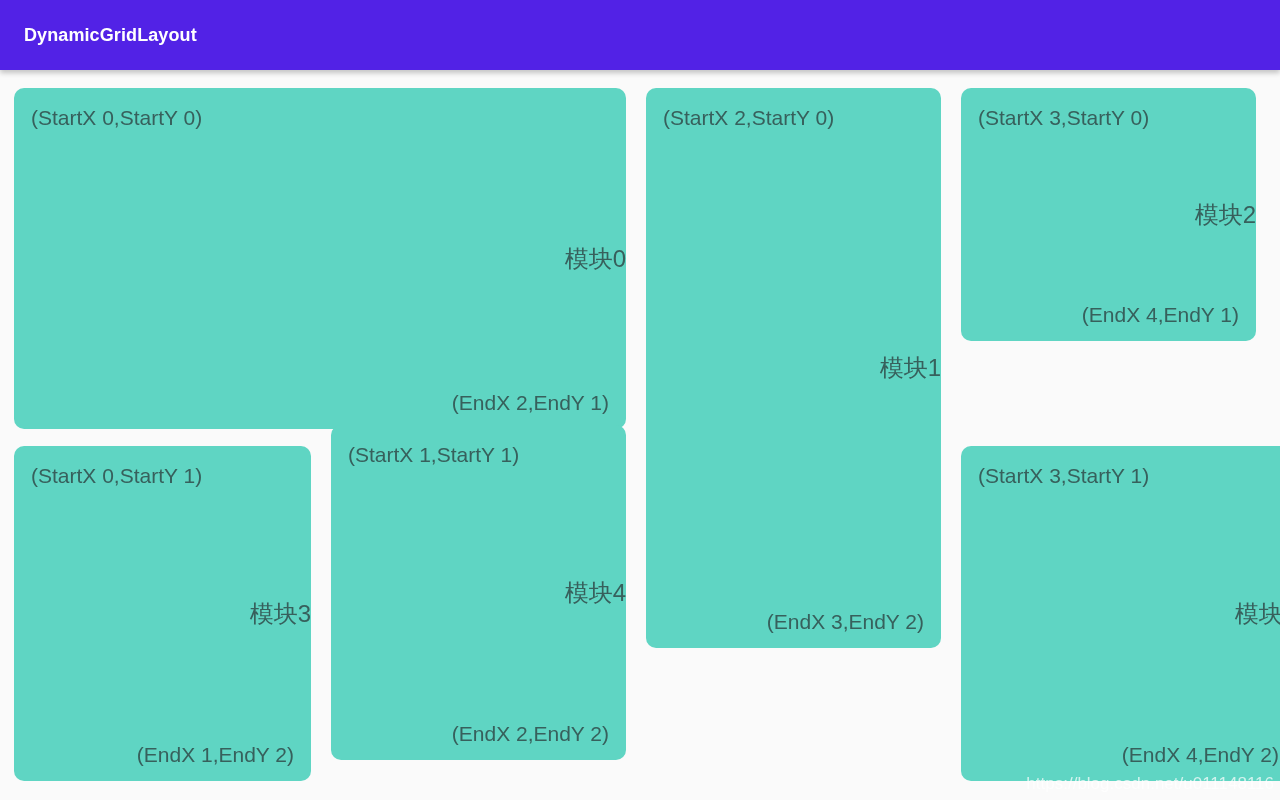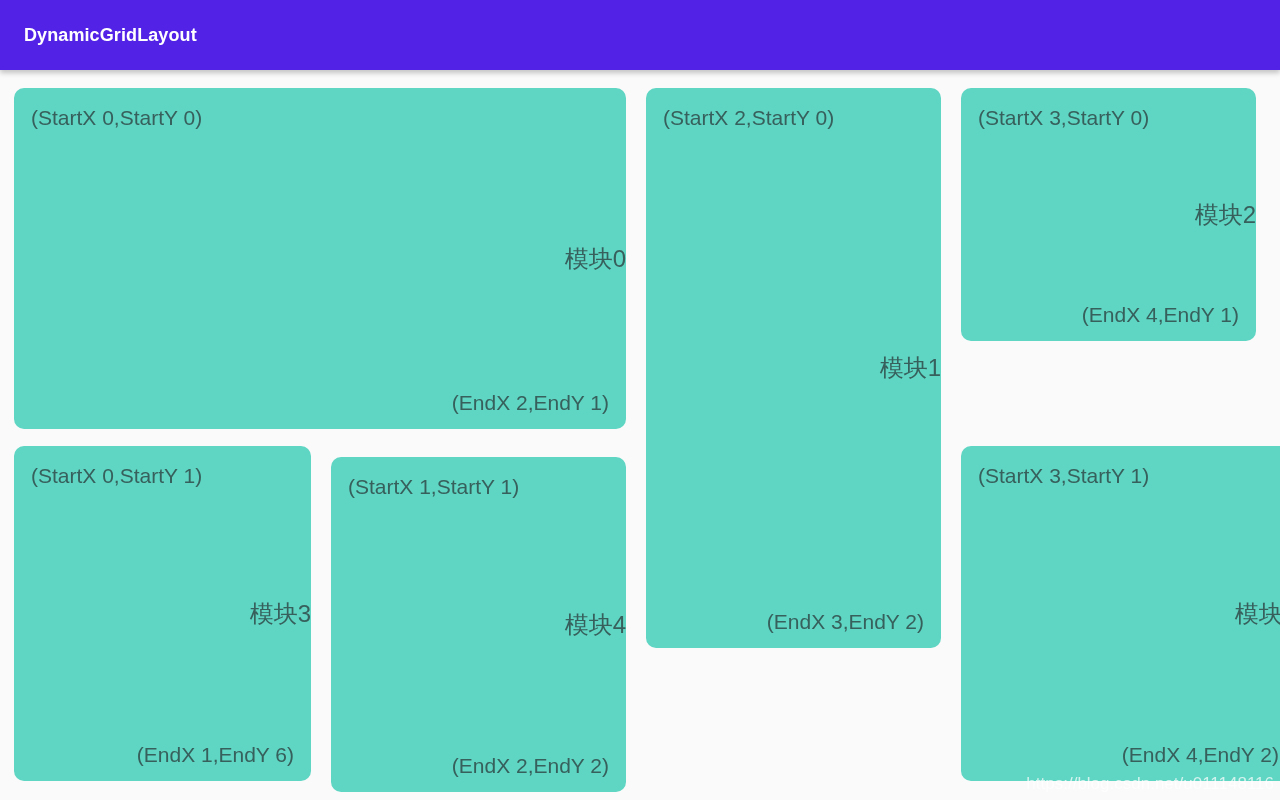--- a/index.html
+++ b/index.html
@@ -91,21 +91,21 @@
     font-size: 24px;
     line-height: 34px;
     white-space: nowrap;
   }
 
   
   #block-0 { left: 14px;  top: 17px;  width: 612px; height: 341px; }
   #block-1 { left: 646px; top: 17px;  width: 295px; height: 560px; }
   #block-2 { left: 961px; top: 17px;  width: 295px; height: 253px; }
   #block-3 { left: 14px;  top: 375px; width: 297px; height: 335px; }
-  #block-4 { left: 331px; top: 386px; width: 295px; height: 335px; }
+  #block-4 { left: 331px; top: 354px; width: 295px; height: 335px; }
   #block-5 { left: 961px; top: 375px; width: 335px; height: 335px; }
 
   
   #block-1 .block-title { top: 50%; padding-left: 41px; }
 
   
   .watermark {
     position: absolute;
     right: 6px;
     bottom: 6px;
@@ -143,21 +143,21 @@
 
     <div class="grid-block" id="block-2">
       <div class="corner-label corner-start">(StartX 3,StartY 0)</div>
       <div class="block-title">模块2</div>
       <div class="corner-label corner-end">(EndX 4,EndY 1)</div>
     </div>
 
     <div class="grid-block" id="block-3">
       <div class="corner-label corner-start">(StartX 0,StartY 1)</div>
       <div class="block-title">模块3</div>
-      <div class="corner-label corner-end">(EndX 1,EndY 6)</div>
+      <div class="corner-label corner-end">(EndX 1,EndY 2)</div>
     </div>
 
     <div class="grid-block" id="block-4">
       <div class="corner-label corner-start">(StartX 1,StartY 1)</div>
       <div class="block-title">模块4</div>
       <div class="corner-label corner-end">(EndX 2,EndY 2)</div>
     </div>
 
     <div class="grid-block" id="block-5">
       <div class="corner-label corner-start">(StartX 3,StartY 1)</div>

